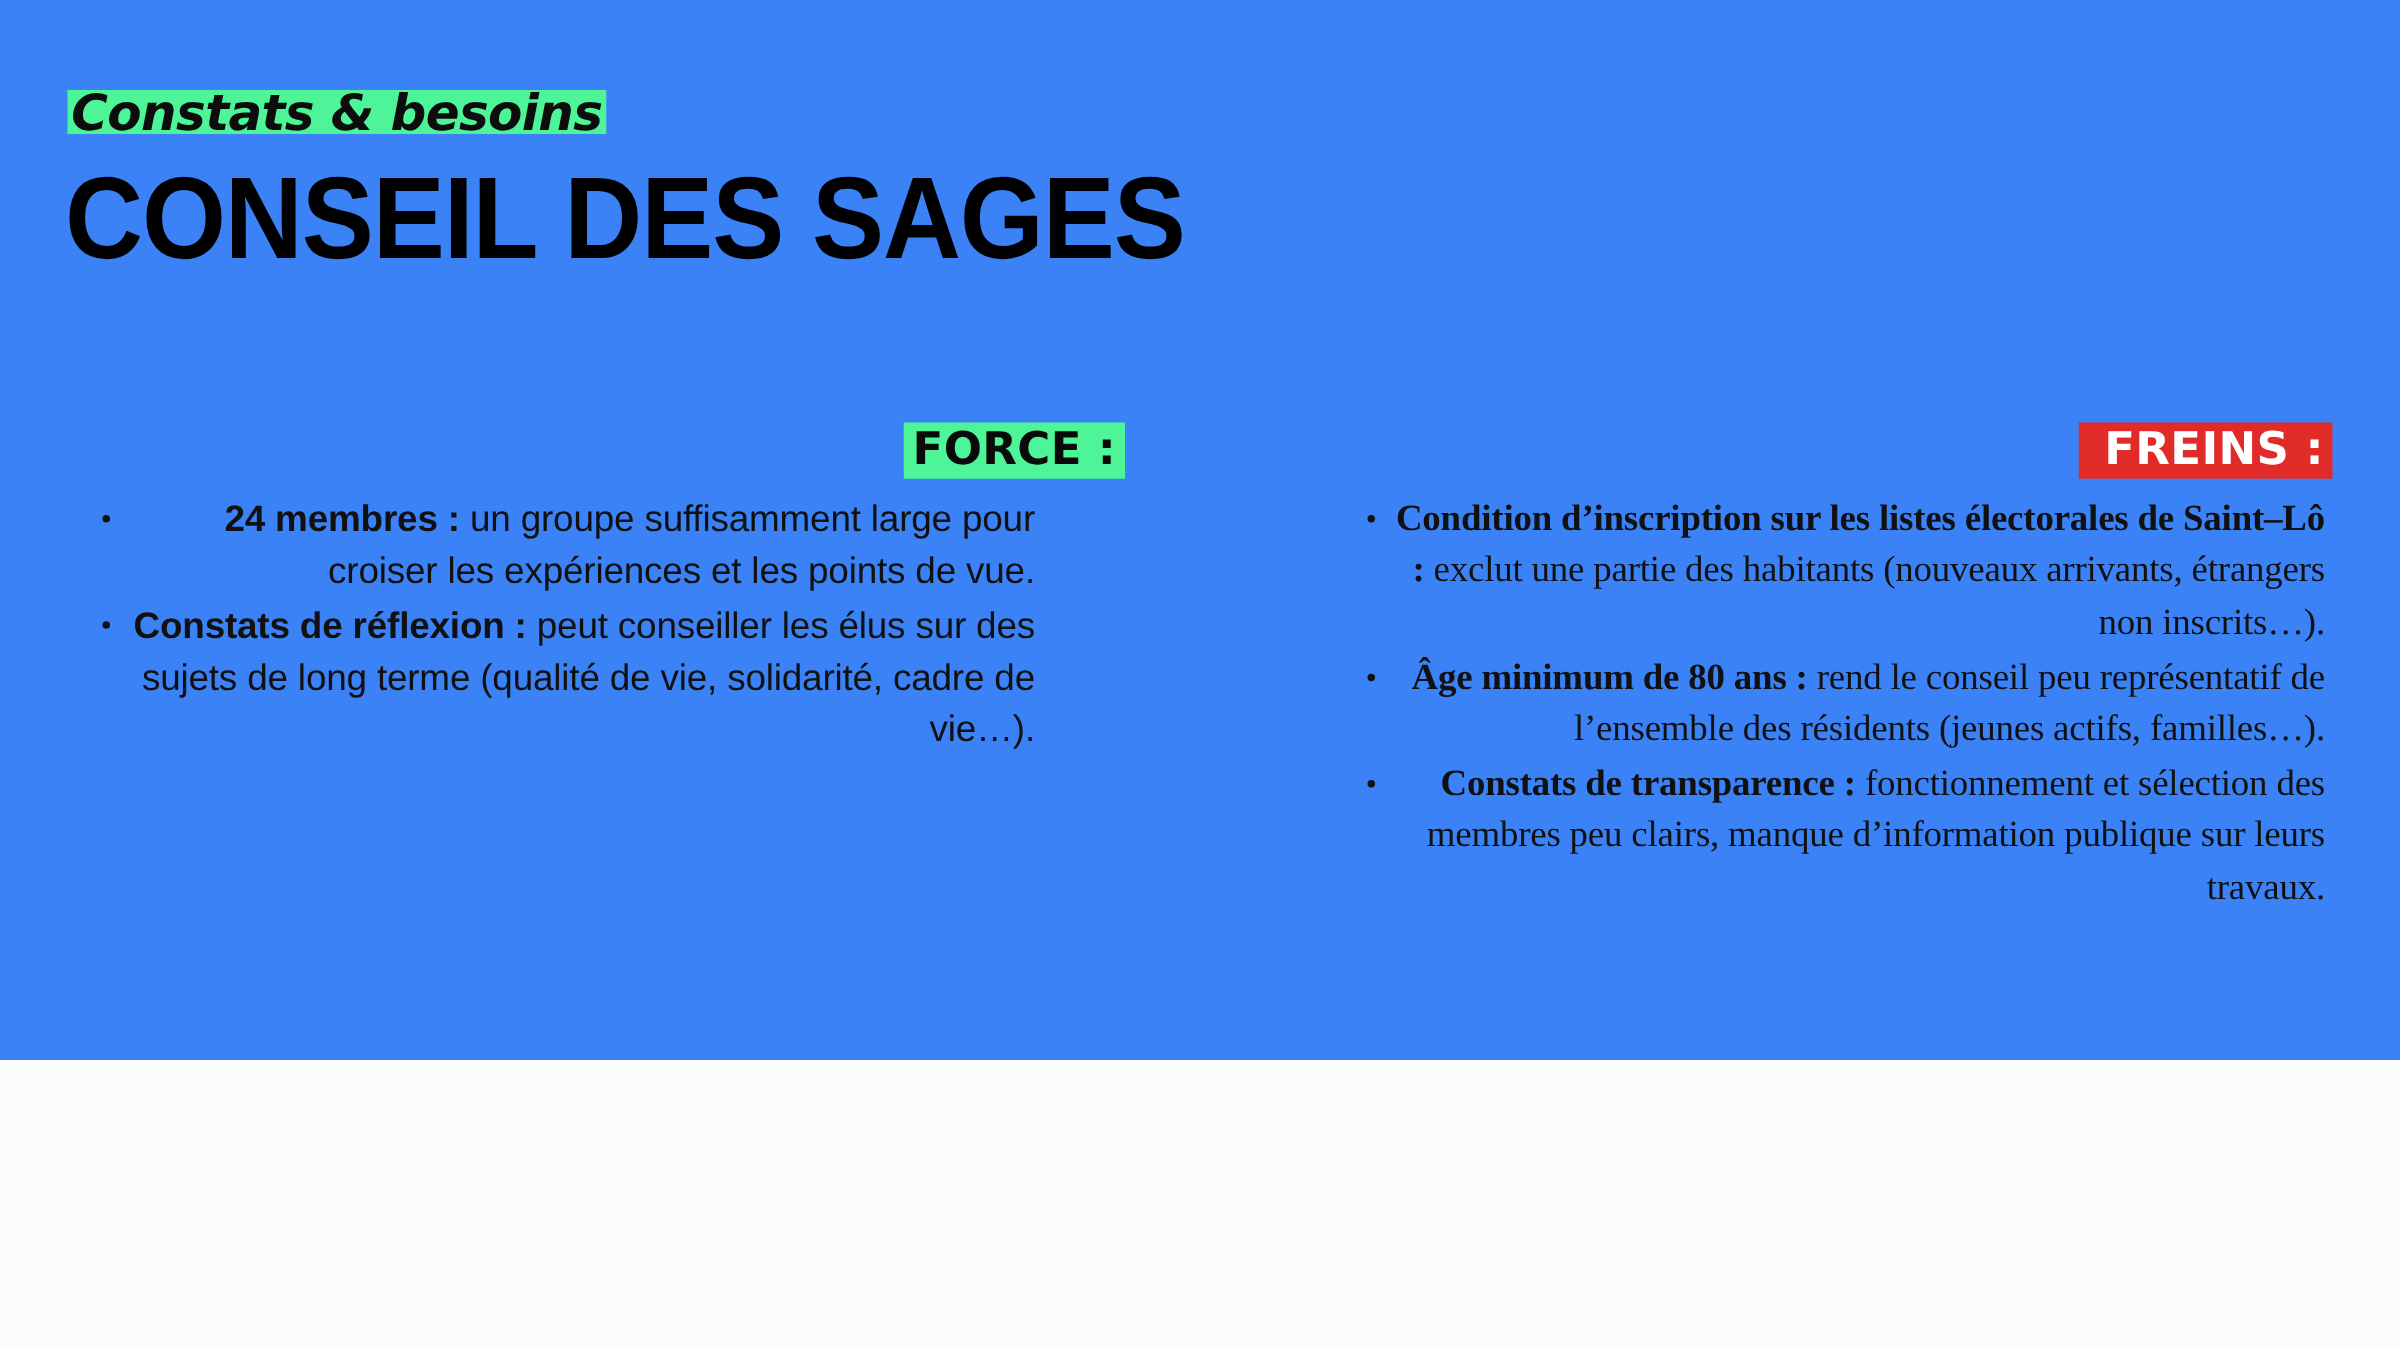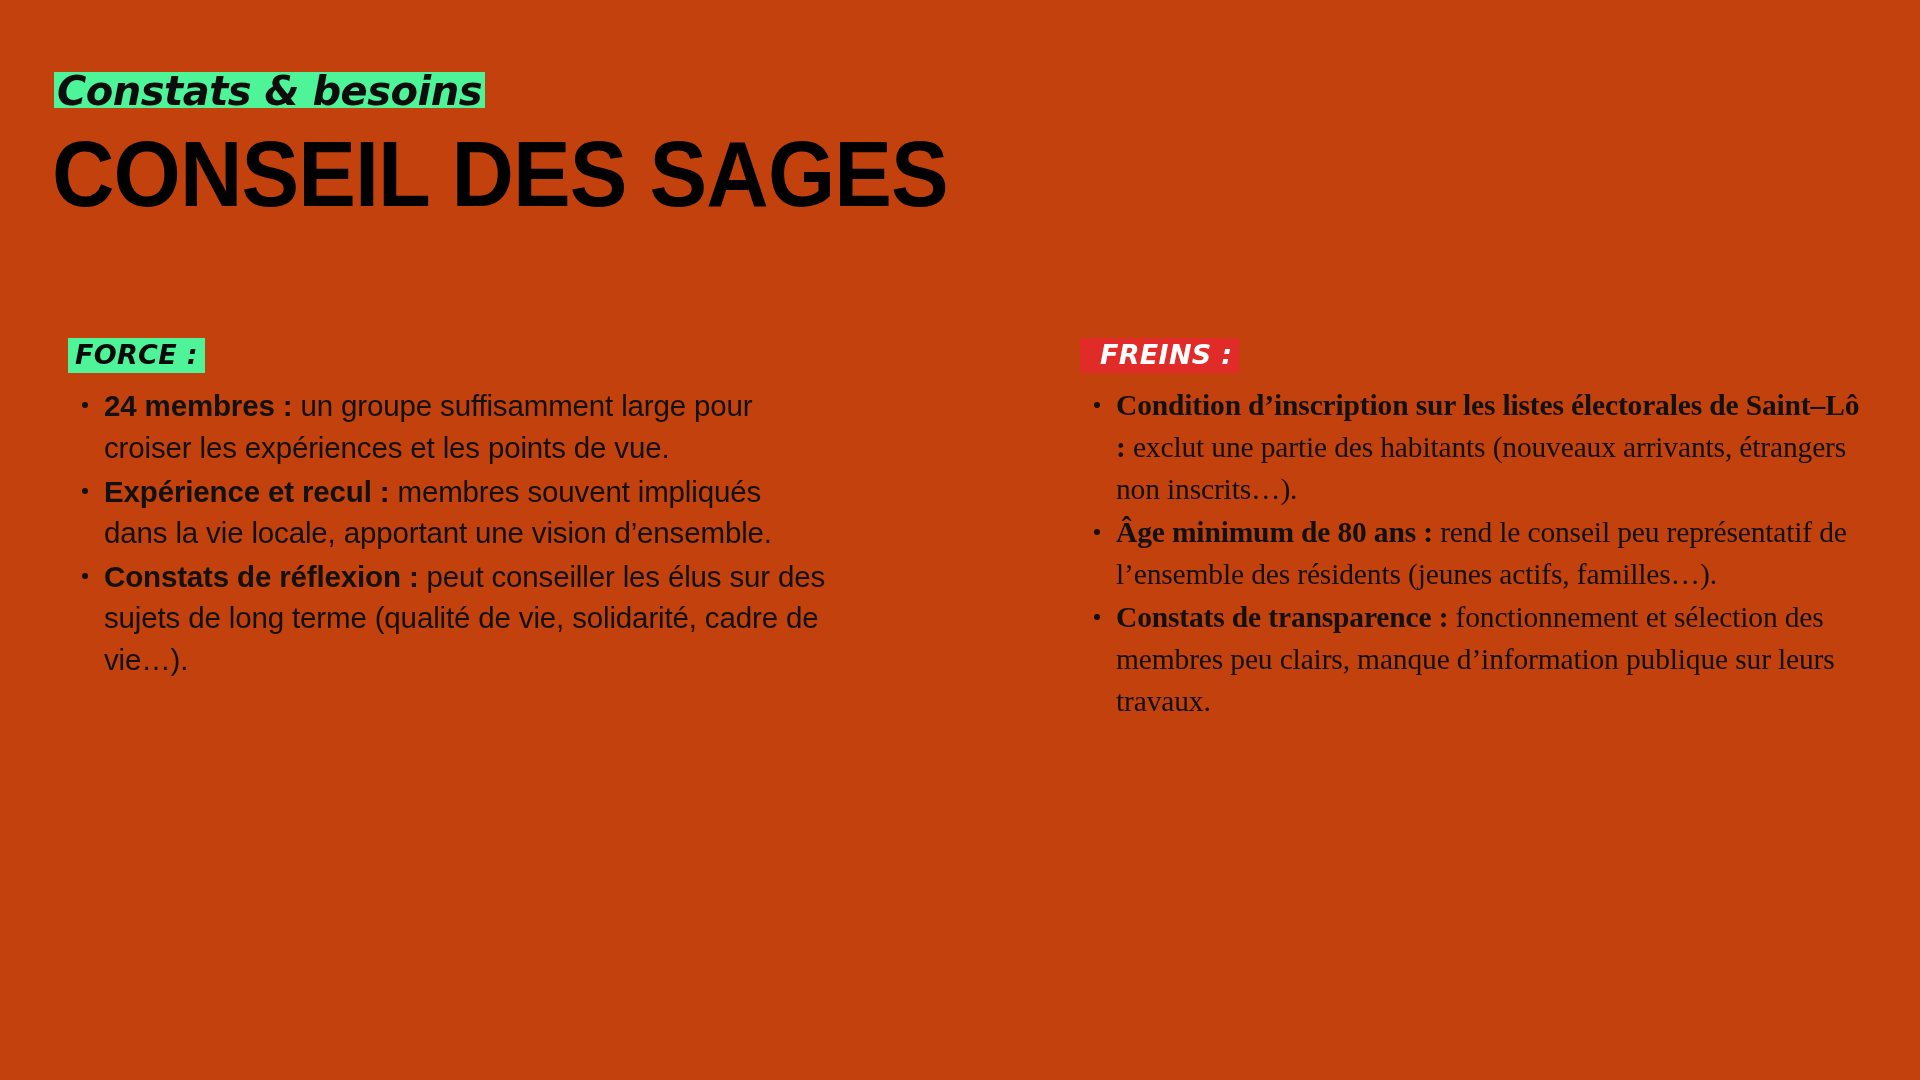--- a/index.html
+++ b/index.html
@@ -6,22 +6,23 @@
 
   html, body {
     width:1920px; height:1080px;
     background:#fcfcfc;
     font-family:"Liberation Sans", sans-serif;
     overflow:hidden;
   }
 
   .slide {
     position:relative;
-    width:1920px; height:1080px;
-    background:#c2410c;
+    width:1920px; height:848px;
+    background:#3b82f6;
+    text-align:right;
   }
 
   
   .eyebrow-wrap {
     position:absolute;
     left:54px; top:68px;
   }
   .eyebrow {
     display:inline;
     font-family:"DejaVu Sans", sans-serif;
@@ -59,23 +60,22 @@
     width:1920px;
     display:flex;
   }
   .col { width:900px; }
   .col-left  { padding-left:68px; }
   .col-right { padding-left:114px; margin-left:66px; }
 
   .badge {
     display:inline-block;
     font-family:"DejaVu Sans", sans-serif;
-    font-size:27px;
+    font-size:36px;
     font-weight:700;
-    font-style:italic;
     letter-spacing:0.3px;
     padding:3px 7px 4px 7px;
     line-height:1.05;
     white-space:nowrap;
   }
   .badge-force  { background:#4df598; color:#0a0a0a; }
   .badge-freins { background:#e02b28; color:#ffffff;padding-left:20px; }
 
   .bullets {
     margin-top:12px;
@@ -126,23 +126,20 @@
 
   <div class="columns">
 
     <div class="col col-left">
       <span class="badge badge-force">FORCE :</span>
       <ul class="bullets">
         <li>
           <span class="lead">24 membres :</span><span> un groupe suffisamment large pour croiser les expériences et les points de vue.</span>
         </li>
         <li>
-          <span class="lead">Expérience et recul :</span><span> membres souvent impliqués dans la vie locale, apportant une vision d’ensemble.</span>
-        </li>
-        <li>
           <span class="lead">Constats de réflexion :</span><span> peut conseiller les élus sur des sujets de long terme (qualité de vie, solidarité, cadre de vie…).</span>
         </li>
       </ul>
     </div>
 
     <div class="col col-right">
       <span class="badge badge-freins">FREINS :</span>
       <ul class="bullets">
         <li>
           <span class="lead">Condition d’inscription sur les listes électorales de Saint–Lô :</span><span> exclut une partie des habitants (nouveaux arrivants, étrangers non inscrits…).</span>

